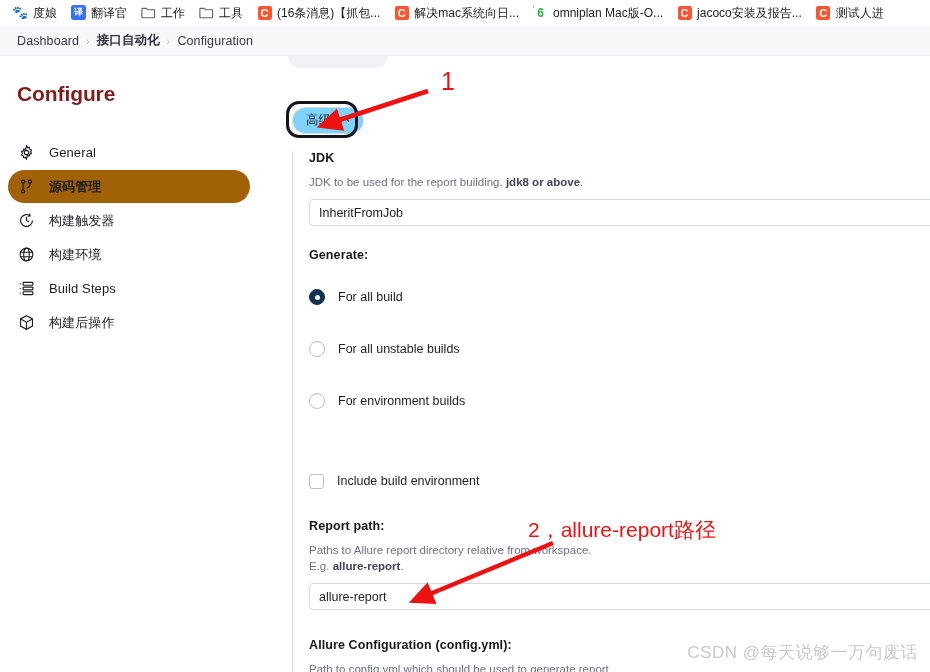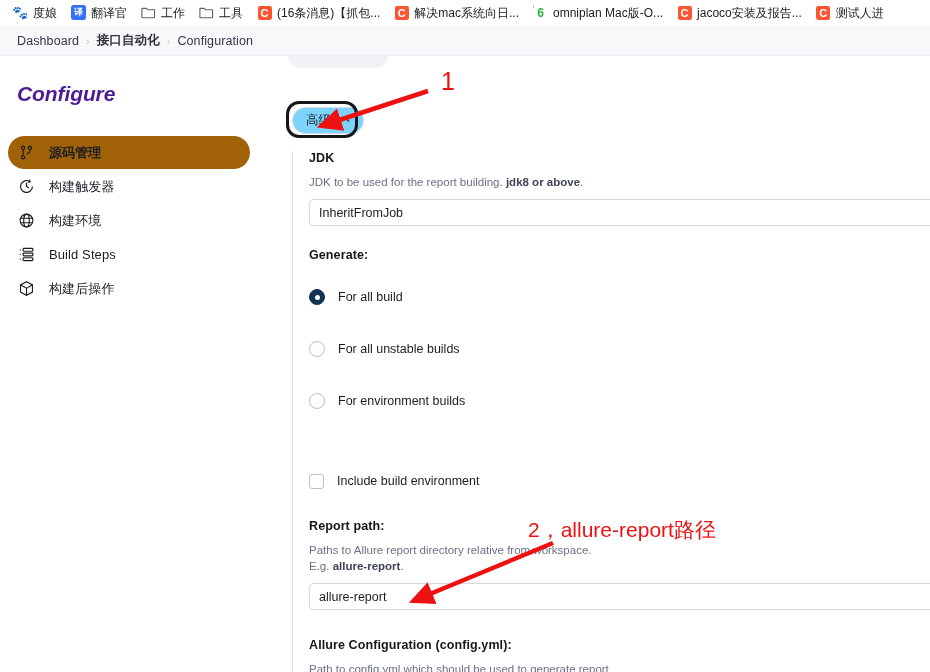--- a/index.html
+++ b/index.html
@@ -90,24 +90,23 @@
   .sidebar {
     width: 268px;
     flex: 0 0 268px;
     padding: 26px 0 0 0;
     background: #fff;
     position: relative;
   }
   .config-title {
     font-size: 21px;
     font-weight: bold;
-    color: #4c1d95;
+    color: #7f1d1d;
     margin: 0 0 30px 17px;
     letter-spacing: -0.1px;
-    font-style: italic;
   }
   .side-item {
     display: flex;
     align-items: center;
     gap: 14px;
     height: 33px;
     margin: 0 18px 0 8px;
     padding-left: 9px;
     border-radius: 17px;
     cursor: pointer;
@@ -351,20 +350,29 @@
   <span class="crumb">接口自动化</span>
   <span class="crumb-sep">›</span>
   <span class="crumb plain">Configuration</span>
 </div>
 
 <div class="page">
 
   <div class="sidebar">
     <div class="config-title">Configure</div>
 
+    <div class="side-item">
+      <span class="side-ico">
+        <svg width="17" height="17" viewBox="0 0 20 20" fill="none" stroke="#1b1d25" stroke-width="1.4">
+          <circle cx="10" cy="10" r="2.6"></circle>
+          <path d="M10 2.4l1.1 1.9 2.2-.3.5 2.1 2 .9-.9 2 .9 2-2 .9-.5 2.1-2.2-.3L10 17.6l-1.1-1.9-2.2.3-.5-2.1-2-.9.9-2-.9-2 2-.9.5-2.1 2.2.3z"></path>
+        </svg>
+      </span>
+      <span class="side-label">General</span>
+    </div>
 
     <div class="side-item active">
       <span class="side-ico">
         <svg width="17" height="17" viewBox="0 0 20 20" fill="none" stroke="#1b1d25" stroke-width="1.4">
           <circle cx="6" cy="4.3" r="1.9"></circle>
           <circle cx="14" cy="4.3" r="1.9"></circle>
           <circle cx="6" cy="15.7" r="1.9"></circle>
           <path d="M6 6.2v7.6"></path>
           <path d="M14 6.2v2.2c0 2.4-2.5 2.7-4 3.4"></path>
         </svg>
@@ -494,14 +502,15 @@
         </marker>
       </defs>
       <line x1="160" y1="35" x2="53" y2="70" stroke="#ee1111" stroke-width="4.5" marker-end="url(#ah1)"></line>
       <line x1="285" y1="487" x2="145" y2="545" stroke="#ee1111" stroke-width="4.5" marker-end="url(#ah1)"></line>
     </svg>
 
     <div class="annot annot-num" style="left:173px; top:11px;">1</div>
 
     <div class="annot annot-text2" style="left:260px; top:460px;">2，allure-report路径</div>
 
+    <div class="watermark">CSDN @每天说够一万句废话</div>
   </div>
 </div>
 
 </body></html>

